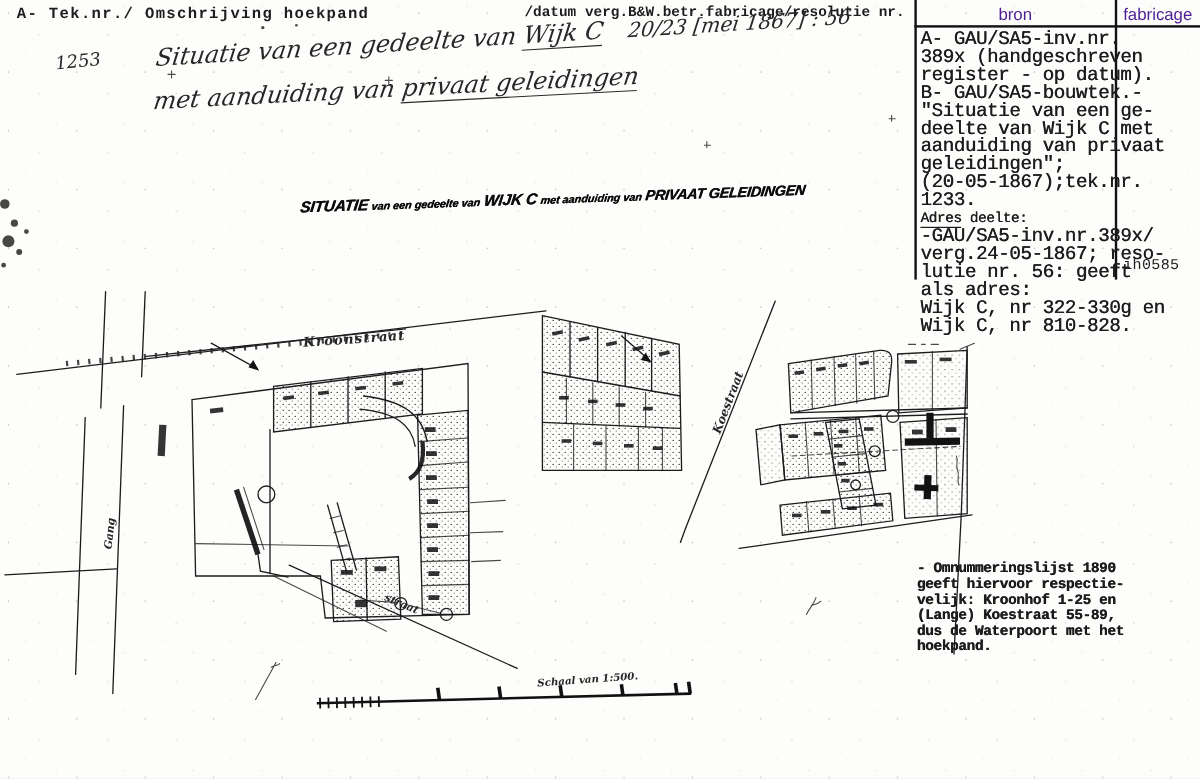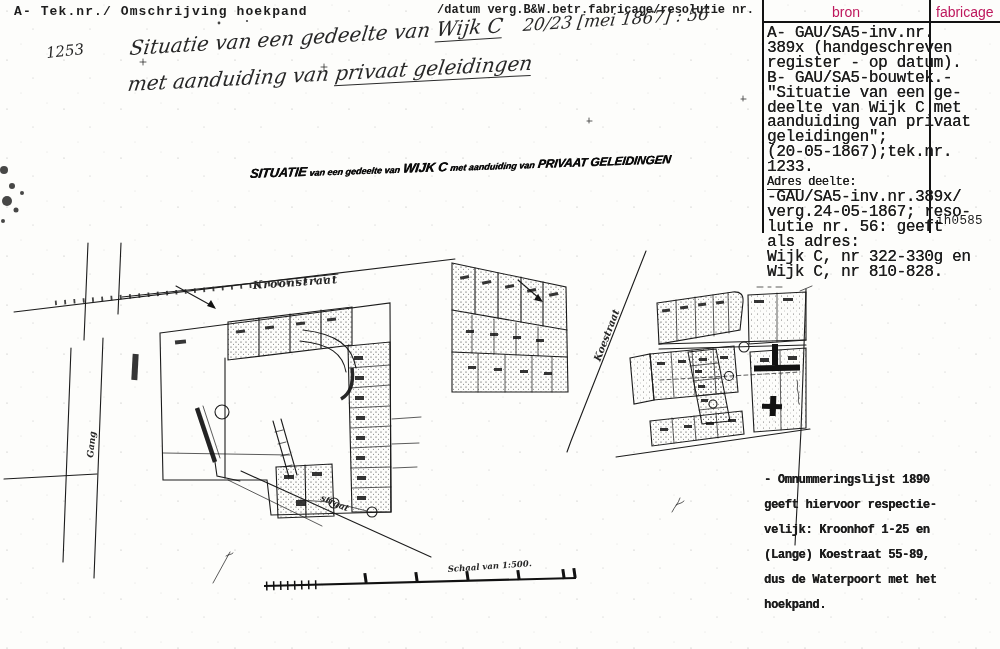--- a/index.html
+++ b/index.html
@@ -5,30 +5,30 @@
   html,body{margin:0;padding:0;background:#e8e8e6;}
   .page{position:relative;width:1000px;height:649px;background:#fdfdfb;overflow:hidden;
         font-family:"Liberation Mono","DejaVu Sans Mono",monospace;color:#1d1d1d;}
   .abs{position:absolute;}
   
   .hdr-left{left:14px;top:4px;font-weight:bold;font-size:13px;letter-spacing:1.1px;white-space:nowrap;}
   .hdr-center{left:437px;top:3px;font-weight:bold;font-size:12px;letter-spacing:0;white-space:nowrap;}
   
   .bt-vline{width:1.6px;background:#121212;}
   .bt-hline{left:762px;top:21px;width:238px;height:1.6px;background:#121212;}
-  .bt-h{font-family:"Liberation Sans","DejaVu Sans",sans-serif;font-size:14px;color:#be185d;}
+  .bt-h{font-family:"Liberation Sans","DejaVu Sans",sans-serif;font-size:14px;color:#4c1d95;}
   .bron-h{left:832px;top:4px;}
   .verwerkt-h{left:936px;top:4px;}
   .bron-body{left:767px;top:26px;font-size:16px;line-height:14.9px;letter-spacing:-0.35px;
              white-space:pre;text-shadow:0.3px 0 0 #222;}
   .bron-adres{left:767px;top:175px;font-size:12px;letter-spacing:-0.35px;text-shadow:0.3px 0 0 #222;white-space:pre;}
   .bron-b{top:190px;}
   .u{border-bottom:1.3px solid #1a1a1a;}
   .code{left:936px;top:214px;font-size:12.5px;letter-spacing:0.3px;}
-  .note{left:764px;top:468px;font-weight:bold;font-size:12px;line-height:25px;letter-spacing:-0.3px;
+  .note{left:764px;top:468px;font-weight:bold;font-size:12px;line-height:13px;letter-spacing:-0.3px;
         white-space:pre;text-shadow:0.3px 0 0 #111;}
   
   .hand{font-family:"DejaVu Serif","Liberation Serif",serif;font-style:italic;color:#272727;white-space:nowrap;}
   .hw-number{left:46px;top:42px;font-size:15px;transform:rotate(-6deg);}
   .hw1{left:130px;top:36px;font-size:20px;transform:rotate(-3.5deg);transform-origin:left center;}
   .hw2{left:128px;top:72px;font-size:20px;transform:rotate(-3deg);transform-origin:left center;}
   .hw-skew{display:inline-block;transform:skewX(-11deg);}
   .hw-date{font-size:17px;margin-left:20px;}
   .hw-u{border-bottom:1.4px solid #2a2a2a;}
   

